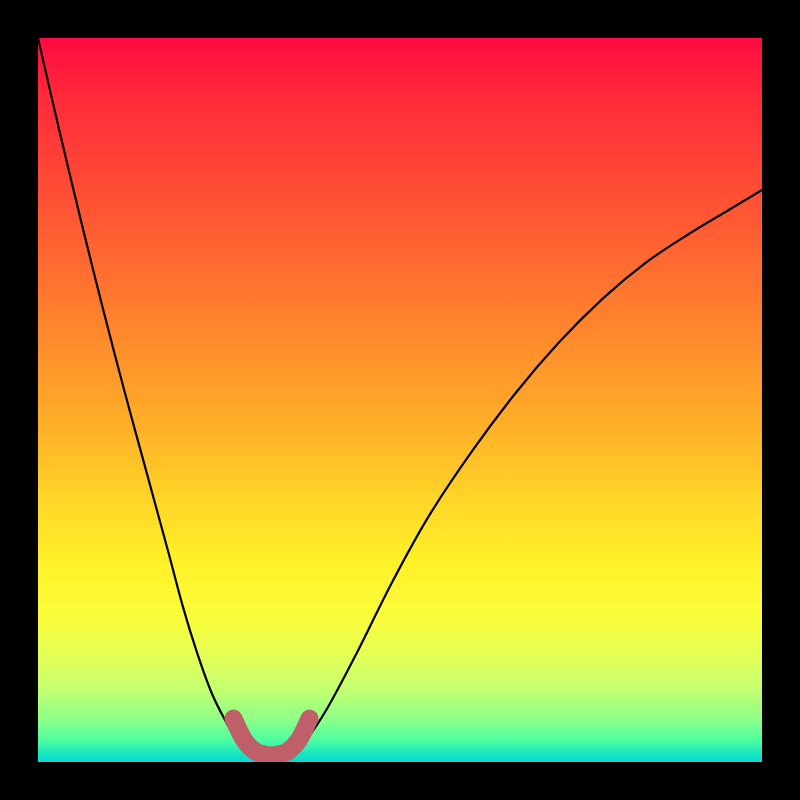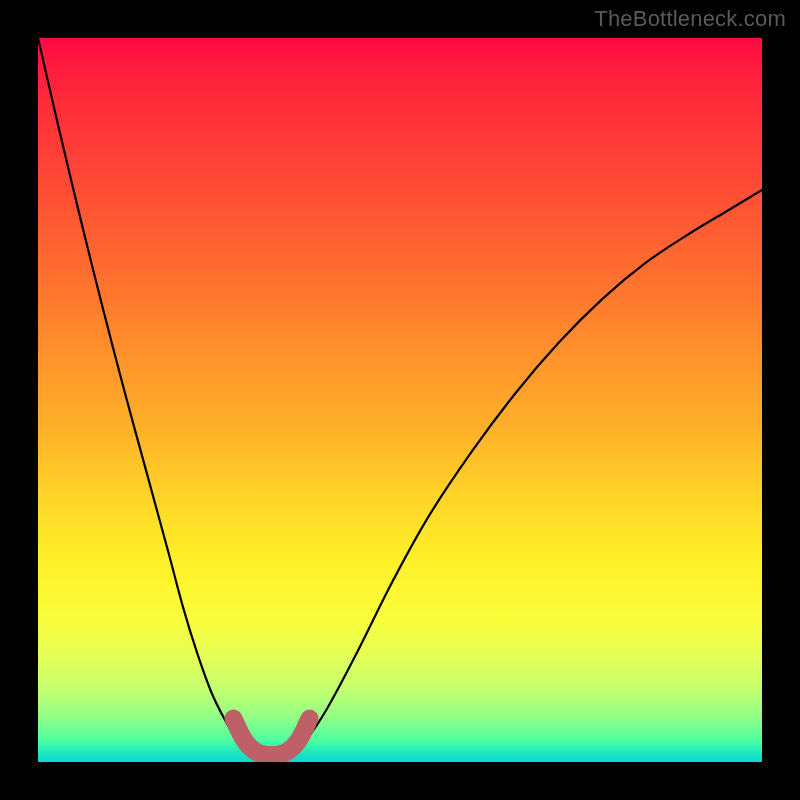--- a/index.html
+++ b/index.html
@@ -71,14 +71,13 @@
 
 <div class="frame">
   <div class="plot-area">
     <div class="gradient-bg"></div>
     <svg class="curves" viewBox="0 0 724 724" preserveAspectRatio="none">
       <path id="path-left" fill="none" d="M 0 0 C 3.9095999999999997 16.9416 13.9008 60.888400000000004 21.72 94.12 C 29.539199999999997 127.3516 35.620799999999996 152.6916 43.44 184.62 C 51.2592 216.54840000000002 57.340799999999994 240.8748 65.16 271.5 C 72.97919999999999 302.1252 79.0608 325.438 86.88 354.76 C 94.69919999999999 384.082 100.7808 405.7296 108.6 434.4 C 116.41919999999999 463.07039999999995 123.80399999999999 489.9308 130.32 514.04 C 136.83599999999998 538.1492 139.5872 550.0952 144.8 568.34 C 150.01280000000003 586.5848000000001 154.0672 599.7615999999999 159.28 615.4 C 164.4928 631.0384 168.54719999999998 642.8396 173.76 655.22 C 178.9728 667.6004 183.6788 675.7092 188.24 684.18 C 192.80120000000002 692.6507999999999 195.84200000000004 697.45816 199.10000000000002 702.28 C 202.358 707.1018399999999 203.7336 708.6222399999999 206.33999999999997 710.968 C 208.94639999999995 713.31376 212.27679999999998 714.53008 213.57999999999998 715.312" stroke="#000000" stroke-width="2.2" stroke-linecap="round"></path>
       <path id="path-right" fill="none" d="M 253.39999999999998 715.312 C 256.0064 712.96624 261.364 710.49016 267.88 702.28 C 274.396 694.06984 280.4776 685.3384000000001 289.6 669.7 C 298.72240000000005 654.0616 306.8312 638.206 318.56 615.4 C 330.2888 592.5939999999999 341.728 567.7608 354.76 543 C 367.792 518.2392 376.62480000000005 501.2976 390.96000000000004 477.84 C 405.2952 454.38239999999996 418.7616 434.8344 434.4 412.68 C 450.03839999999997 390.5256 462.20160000000004 374.308 477.84000000000003 354.76 C 493.4784 335.212 505.6416 321.02160000000003 521.28 304.08000000000004 C 536.9184 287.13840000000005 549.0816 274.9752 564.72 260.64 C 580.3584000000001 246.3048 592.5215999999999 236.16880000000006 608.16 224.44000000000005 C 623.7984 212.71120000000005 637.2648 204.60240000000002 651.6 195.48000000000002 C 665.9352 186.35760000000002 674.7679999999999 181.57920000000001 687.8 173.76 C 700.832 165.94079999999997 717.484 155.94959999999998 724 152.03999999999996" stroke="#000000" stroke-width="2.2" stroke-linecap="round"></path>
       <path id="path-arc" fill="none" d="M 195.48000000000002 680.56 C 197.43480000000002 684.4695999999999 202.4304 696.4155999999999 206.33999999999997 702.28 C 210.24959999999996 708.1444 213.29039999999998 710.5336 217.2 713.14 C 221.1096 715.7464 224.1504 716.1084 228.06 716.76 C 231.9696 717.4116 235.01040000000003 717.4116 238.92000000000002 716.76 C 242.8296 716.1084 245.8704 715.7464 249.77999999999997 713.14 C 253.68959999999996 710.5336 256.7304 708.1444 260.64 702.28 C 264.5496 696.4155999999999 269.5452 684.4695999999999 271.5 680.56" stroke="#bf6068" stroke-width="18" stroke-linecap="round" stroke-linejoin="round"></path>
     </svg>
   </div>
-  <div class="watermark">TheBottleneck.com</div>
 </div>
 
 </body></html>

